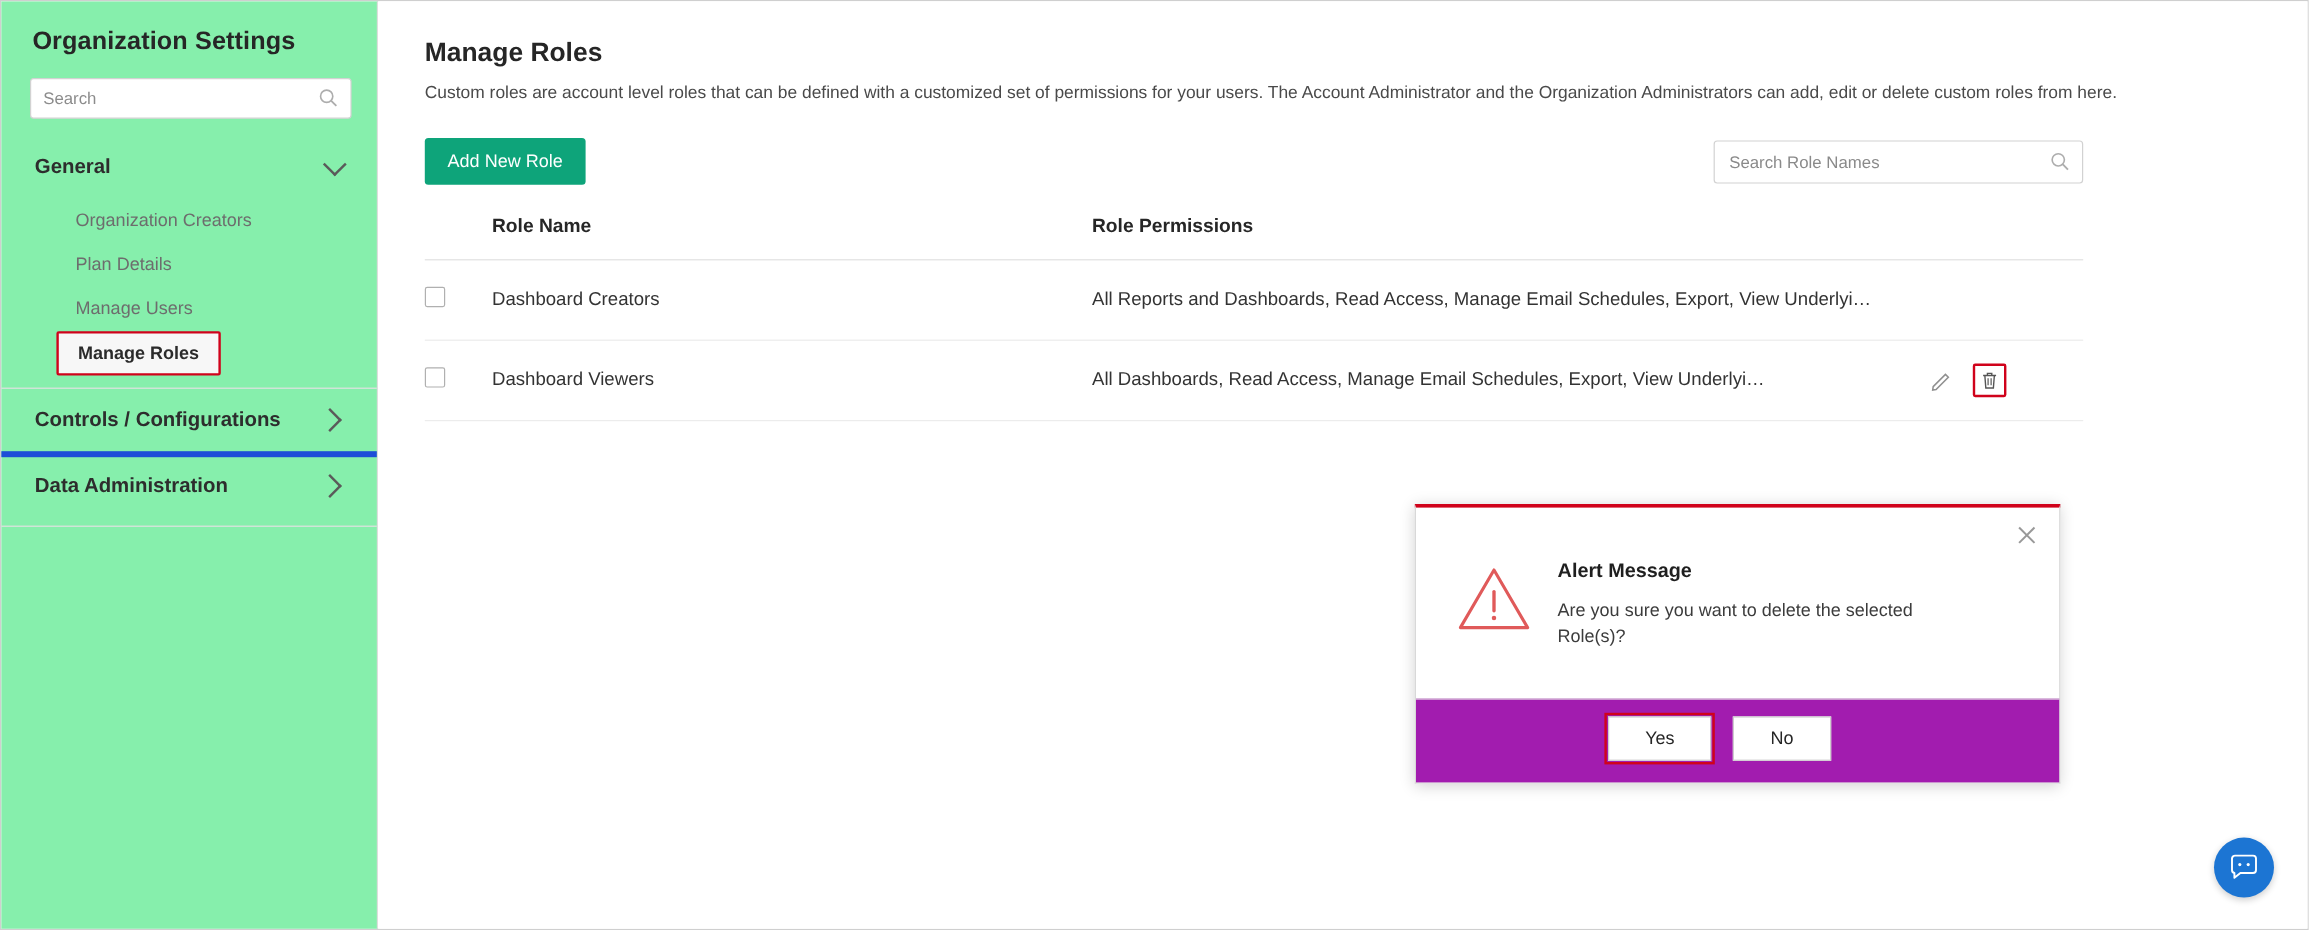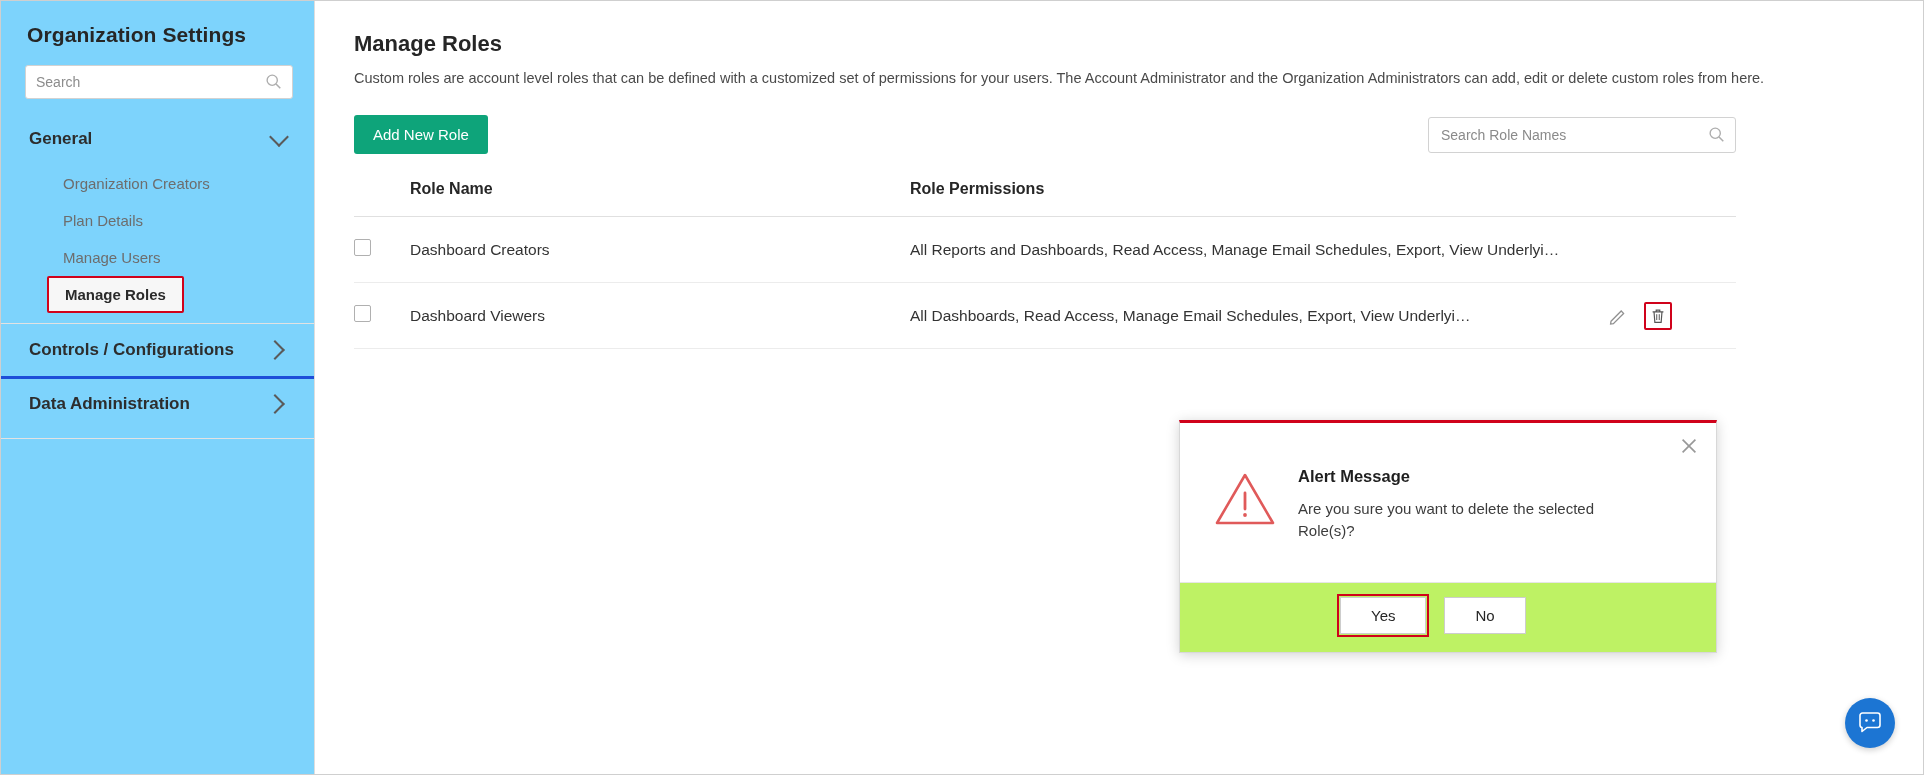--- a/index.html
+++ b/index.html
@@ -16,21 +16,21 @@
     border: 1px solid #cfcfcf;
     background: #ffffff;
     overflow: hidden;
   }
 
   
   .sidebar {
     position: absolute;
     left: 0; top: 0;
     width: 314px; height: 775px;
-    background: #7dd3fc;
+    background: #86efac;
     border-right: 1px solid #dddddd;
   }
   .sidebar-title {
     font-size: 21px;
     font-weight: bold;
     color: #262626;
     padding: 22px 0 0 26px;
     letter-spacing: 0.1px;
   }
   .search-wrap {
@@ -62,21 +62,21 @@
     justify-content: space-between;
     height: 52px;
     padding: 0 28px 0 28px;
     font-size: 17px;
     color: #2d2d2d;
     font-weight: bold;
     cursor: pointer;
   }
   .section-head.first { margin-top: 14px; }
   .section-head.bordered {
-    border-top: 3px solid #1d4ed8;
+    border-top: 5px solid #1d4ed8;
   }
   .chev {
     width: 14px; height: 14px;
     border-right: 2px solid #5a5a5a;
     border-bottom: 2px solid #5a5a5a;
   }
   .chev.down { transform: rotate(45deg); margin-top: -5px; }
   .chev.right { transform: rotate(-45deg); margin-right: 4px; }
   .sub-item {
     font-size: 15px;
@@ -243,21 +243,21 @@
     margin-bottom: 12px;
   }
   .dialog-text {
     font-size: 15px;
     color: #3c3c3c;
     line-height: 22px;
     max-width: 300px;
   }
   .dialog-footer {
     border-top: 1px solid #e6e6e6;
-    background: #bef264;
+    background: #a21caf;
     padding: 14px 0 18px 0;
     display: flex;
     gap: 0;
     align-items: center;
     padding-left: 160px;
   }
   .dlg-btn {
     font-size: 15px;
     font-family: "Liberation Sans", sans-serif;
     background: #ffffff;

